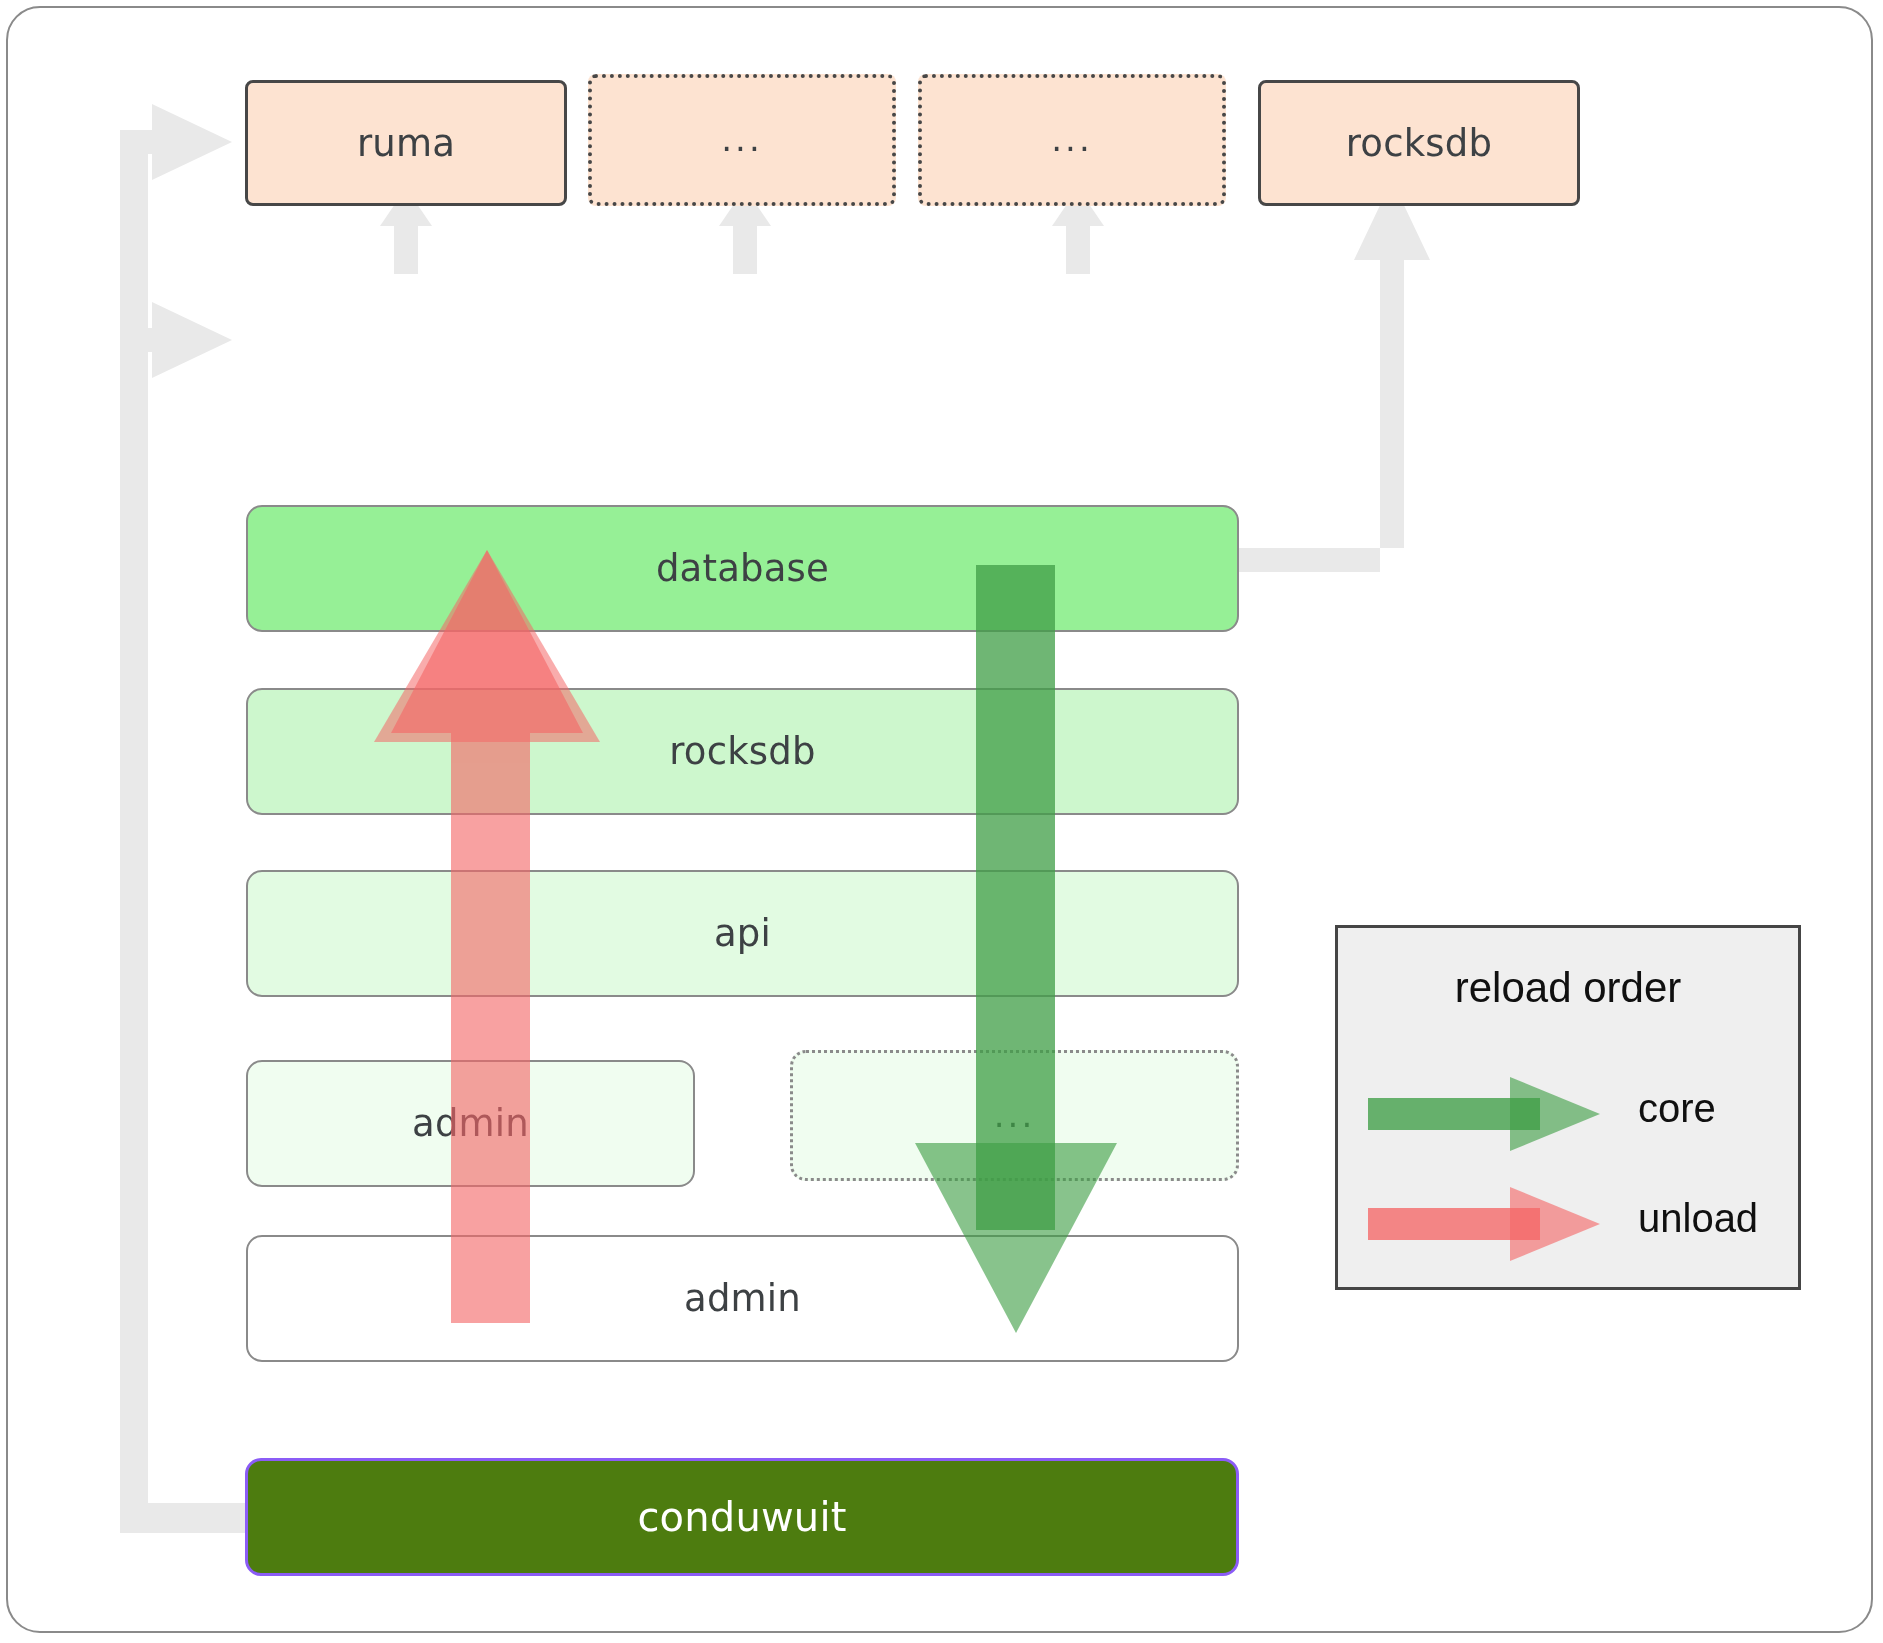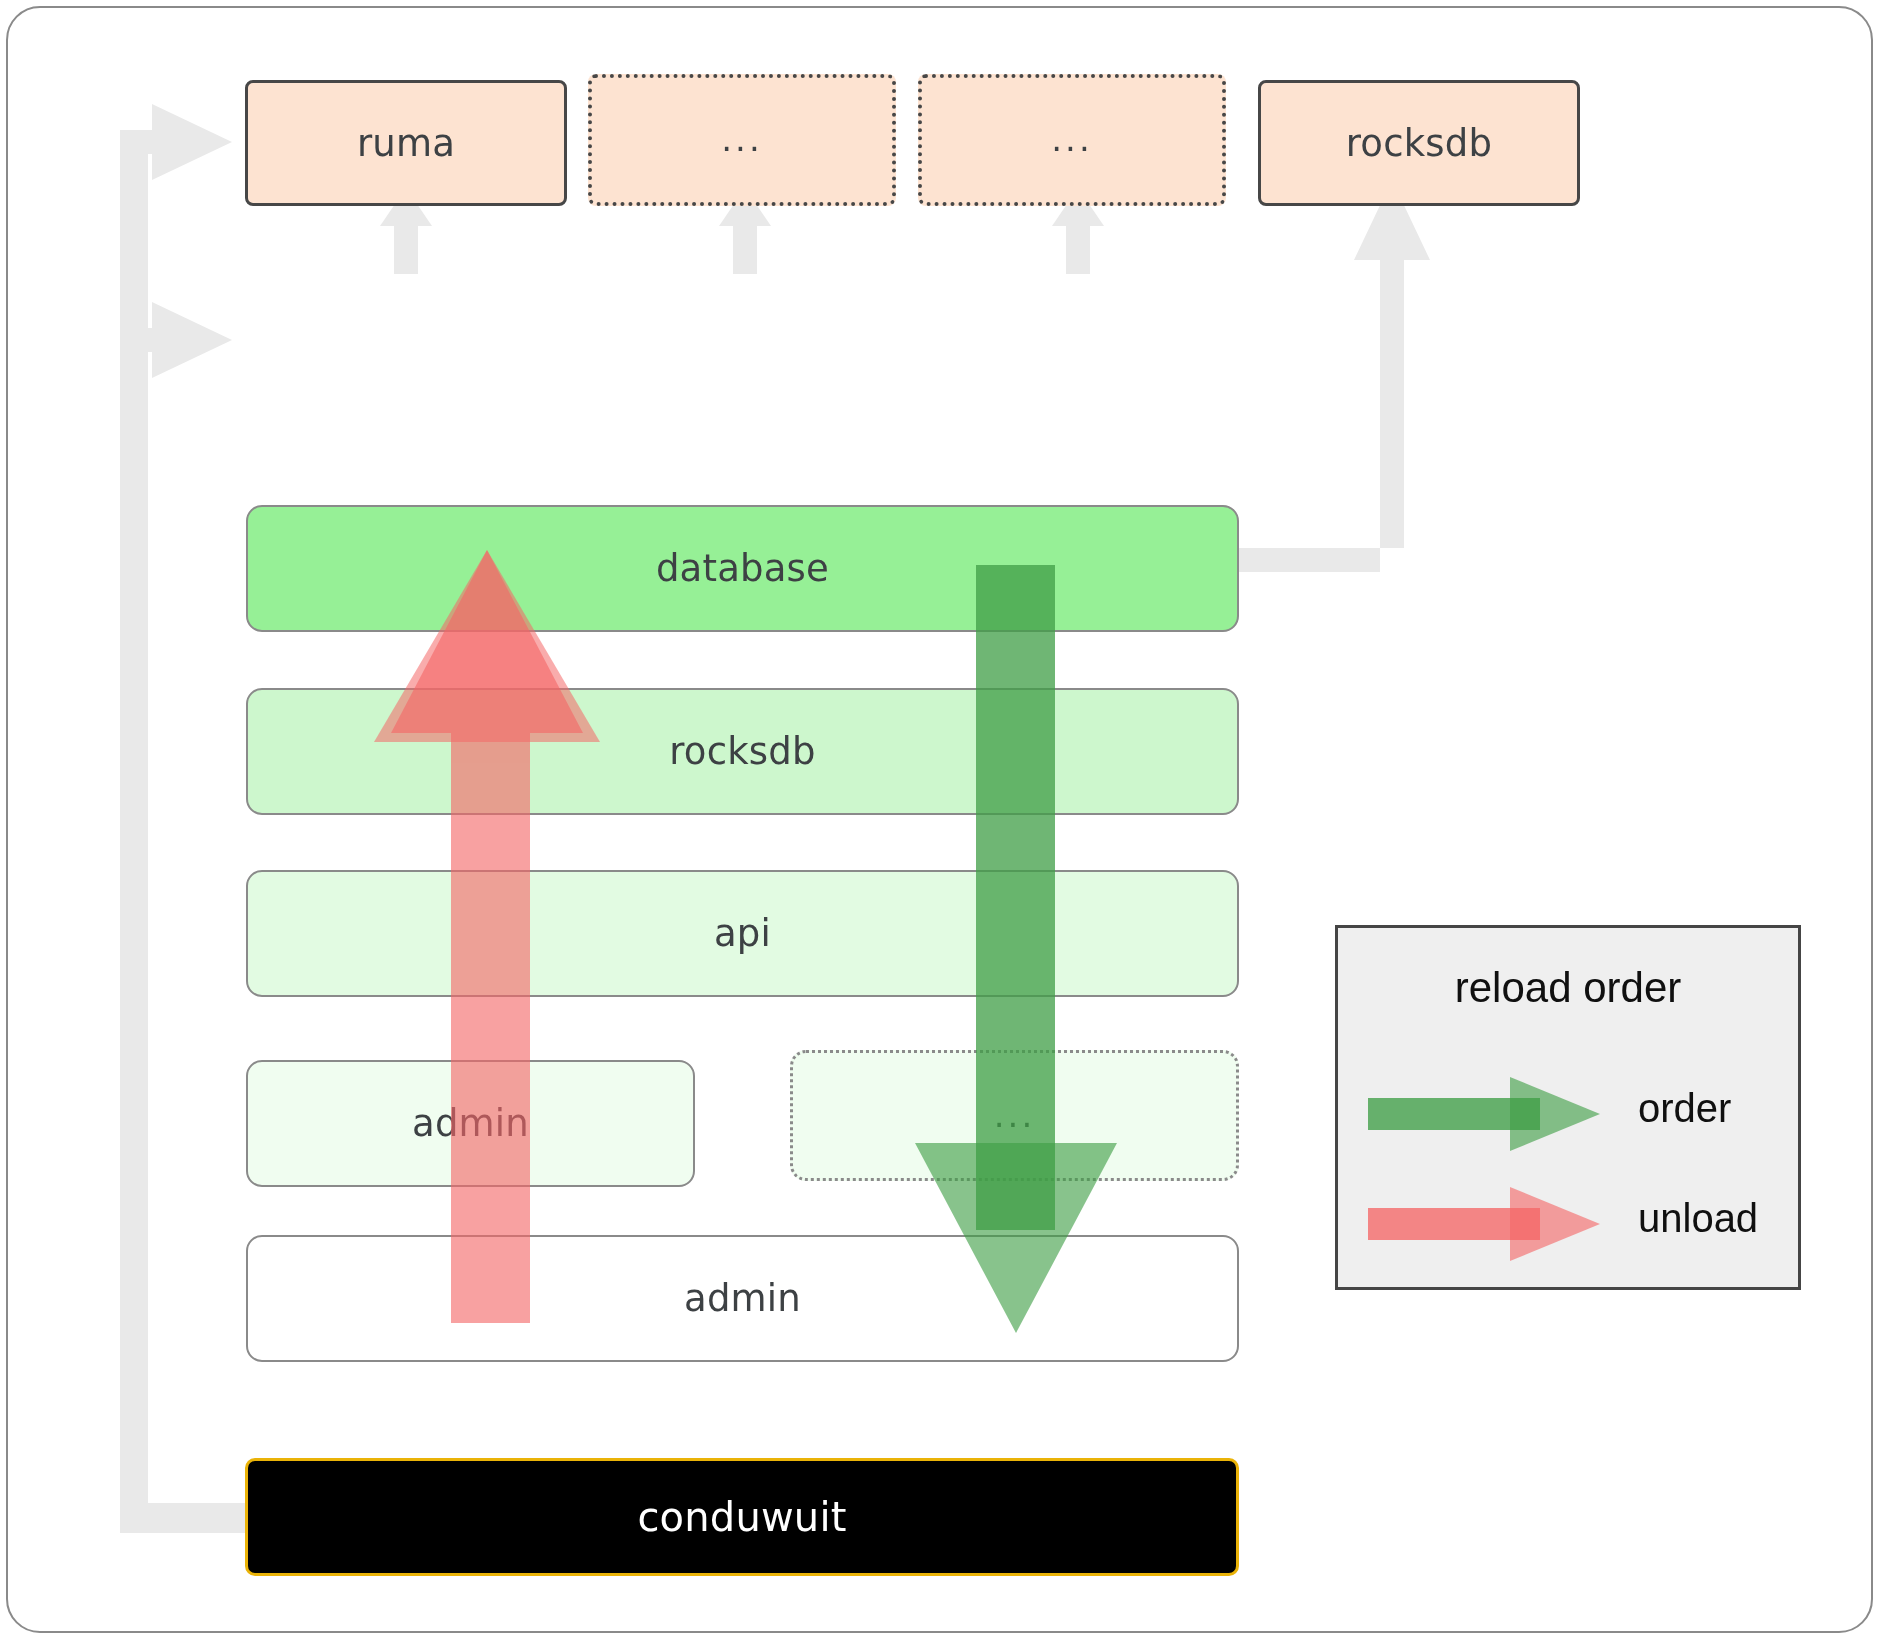--- a/index.html
+++ b/index.html
@@ -56,23 +56,23 @@
   }
   .box.layer.dotted {
     border-style: dotted;
     border-width: 3px;
     border-color: #8a8a8a;
   }
   .box.core {
     background: #d7e8fb;
   }
   .box.app {
-    background: #000000;
-    border: 3px solid #eab308;
-    border-radius: 10px;
+    background: #4d7c0f;
+    border: 3px solid #8b5cf6;
+    border-radius: 16px;
     color: #ffffff;
     font-size: 40px;
   }
   .dots {
     letter-spacing: 3px;
     font-size: 34px;
     color: #3d4144;
     line-height: 0.4;
   }
 
@@ -233,21 +233,21 @@
 
     <div class="legend-row" style="top:140px;">
       <svg width="270" height="90" viewBox="0 0 270 90" xmlns="http://www.w3.org/2000/svg">
         <g opacity="0.78">
           <rect x="6" y="30" width="172" height="32" fill="#3f9e46"></rect>
         </g>
         <g opacity="0.62">
           <polygon points="238,46 148,9 148,83" fill="#3f9e46"></polygon>
         </g>
       </svg>
-      <span class="legend-label">order</span>
+      <span class="legend-label">core</span>
     </div>
 
     <div class="legend-row" style="top:250px;">
       <svg width="270" height="90" viewBox="0 0 270 90" xmlns="http://www.w3.org/2000/svg">
         <g opacity="0.78">
           <rect x="6" y="30" width="172" height="32" fill="#f46767"></rect>
         </g>
         <g opacity="0.62">
           <polygon points="238,46 148,9 148,83" fill="#f46767"></polygon>
         </g>

